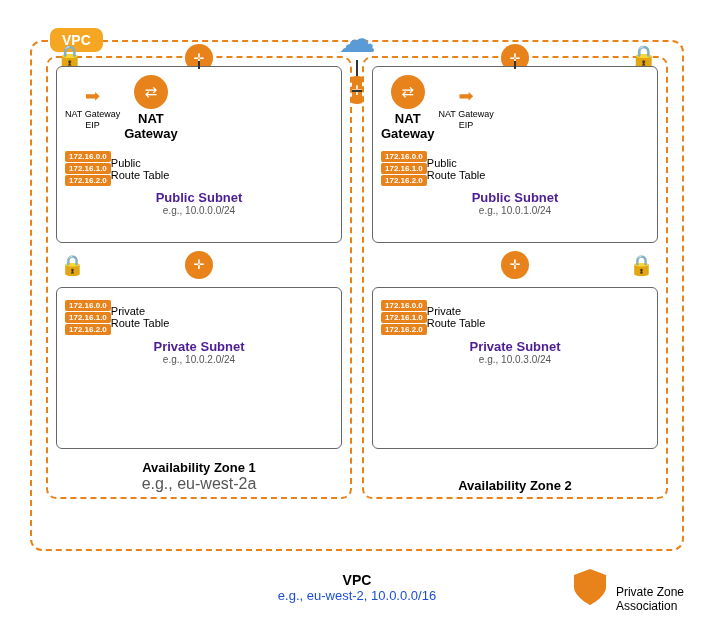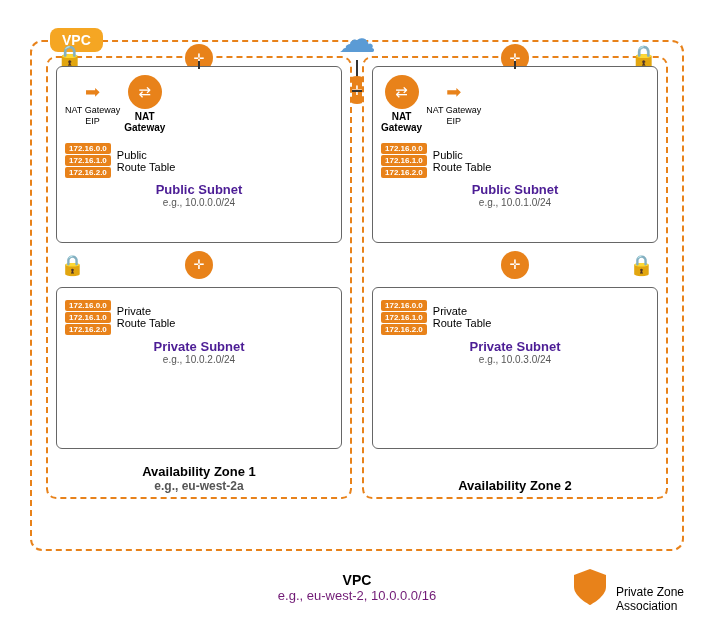--- a/index.html
+++ b/index.html
@@ -95,21 +95,21 @@
       font-size: 10px;
       color: #555;
       text-align: center;
       width: 100%;
     }
     
     .route-table {
       display: flex;
       flex-direction: row;
       align-items: center;
-      gap: 6px;
+      gap: 0;
       margin: 4px 0;
     }
     .route-rows {
       display: flex;
       flex-direction: column;
       gap: 1px;
     }
     .route-row {
       background: #E8821A;
       color: #fff;
@@ -161,57 +161,56 @@
       bottom: 4px;
       left: 0; right: 0;
       text-align: center;
     }
     .az-footer-title {
       font-weight: bold;
       font-size: 13px;
       color: #000;
     }
     .az-footer-sub {
-      font-size: 12px;
+      font-size: 16px;
       color: #555;
-      font-weight: bold;
     }
     
     .bottom-bar {
       position: absolute;
       bottom: 8px;
       left: 20px;
       right: 20px;
       display: flex;
       justify-content: space-between;
       align-items: center;
     }
     .bottom-vpc-label {
       font-size: 13px;
-      color: #701a75;
+      color: #1d4ed8;
       text-align: center;
     }
     .bottom-vpc-title {
       font-weight: bold;
       font-size: 14px;
       color: #000;
     }
     .private-zone-badge {
       display: flex;
       align-items: center;
       gap: 8px;
     }
     .private-zone-label {
       font-size: 12px;
       font-weight: bold;
       color: #000;
     }
     
     .nat-gw-label {
-      font-size: 10px;
+      font-size: 13px;
       text-align: center;
       color: #000;
       font-weight: bold;
     }
   </style>
 </head>
 <body>
 
 <div class="diagram">
 

